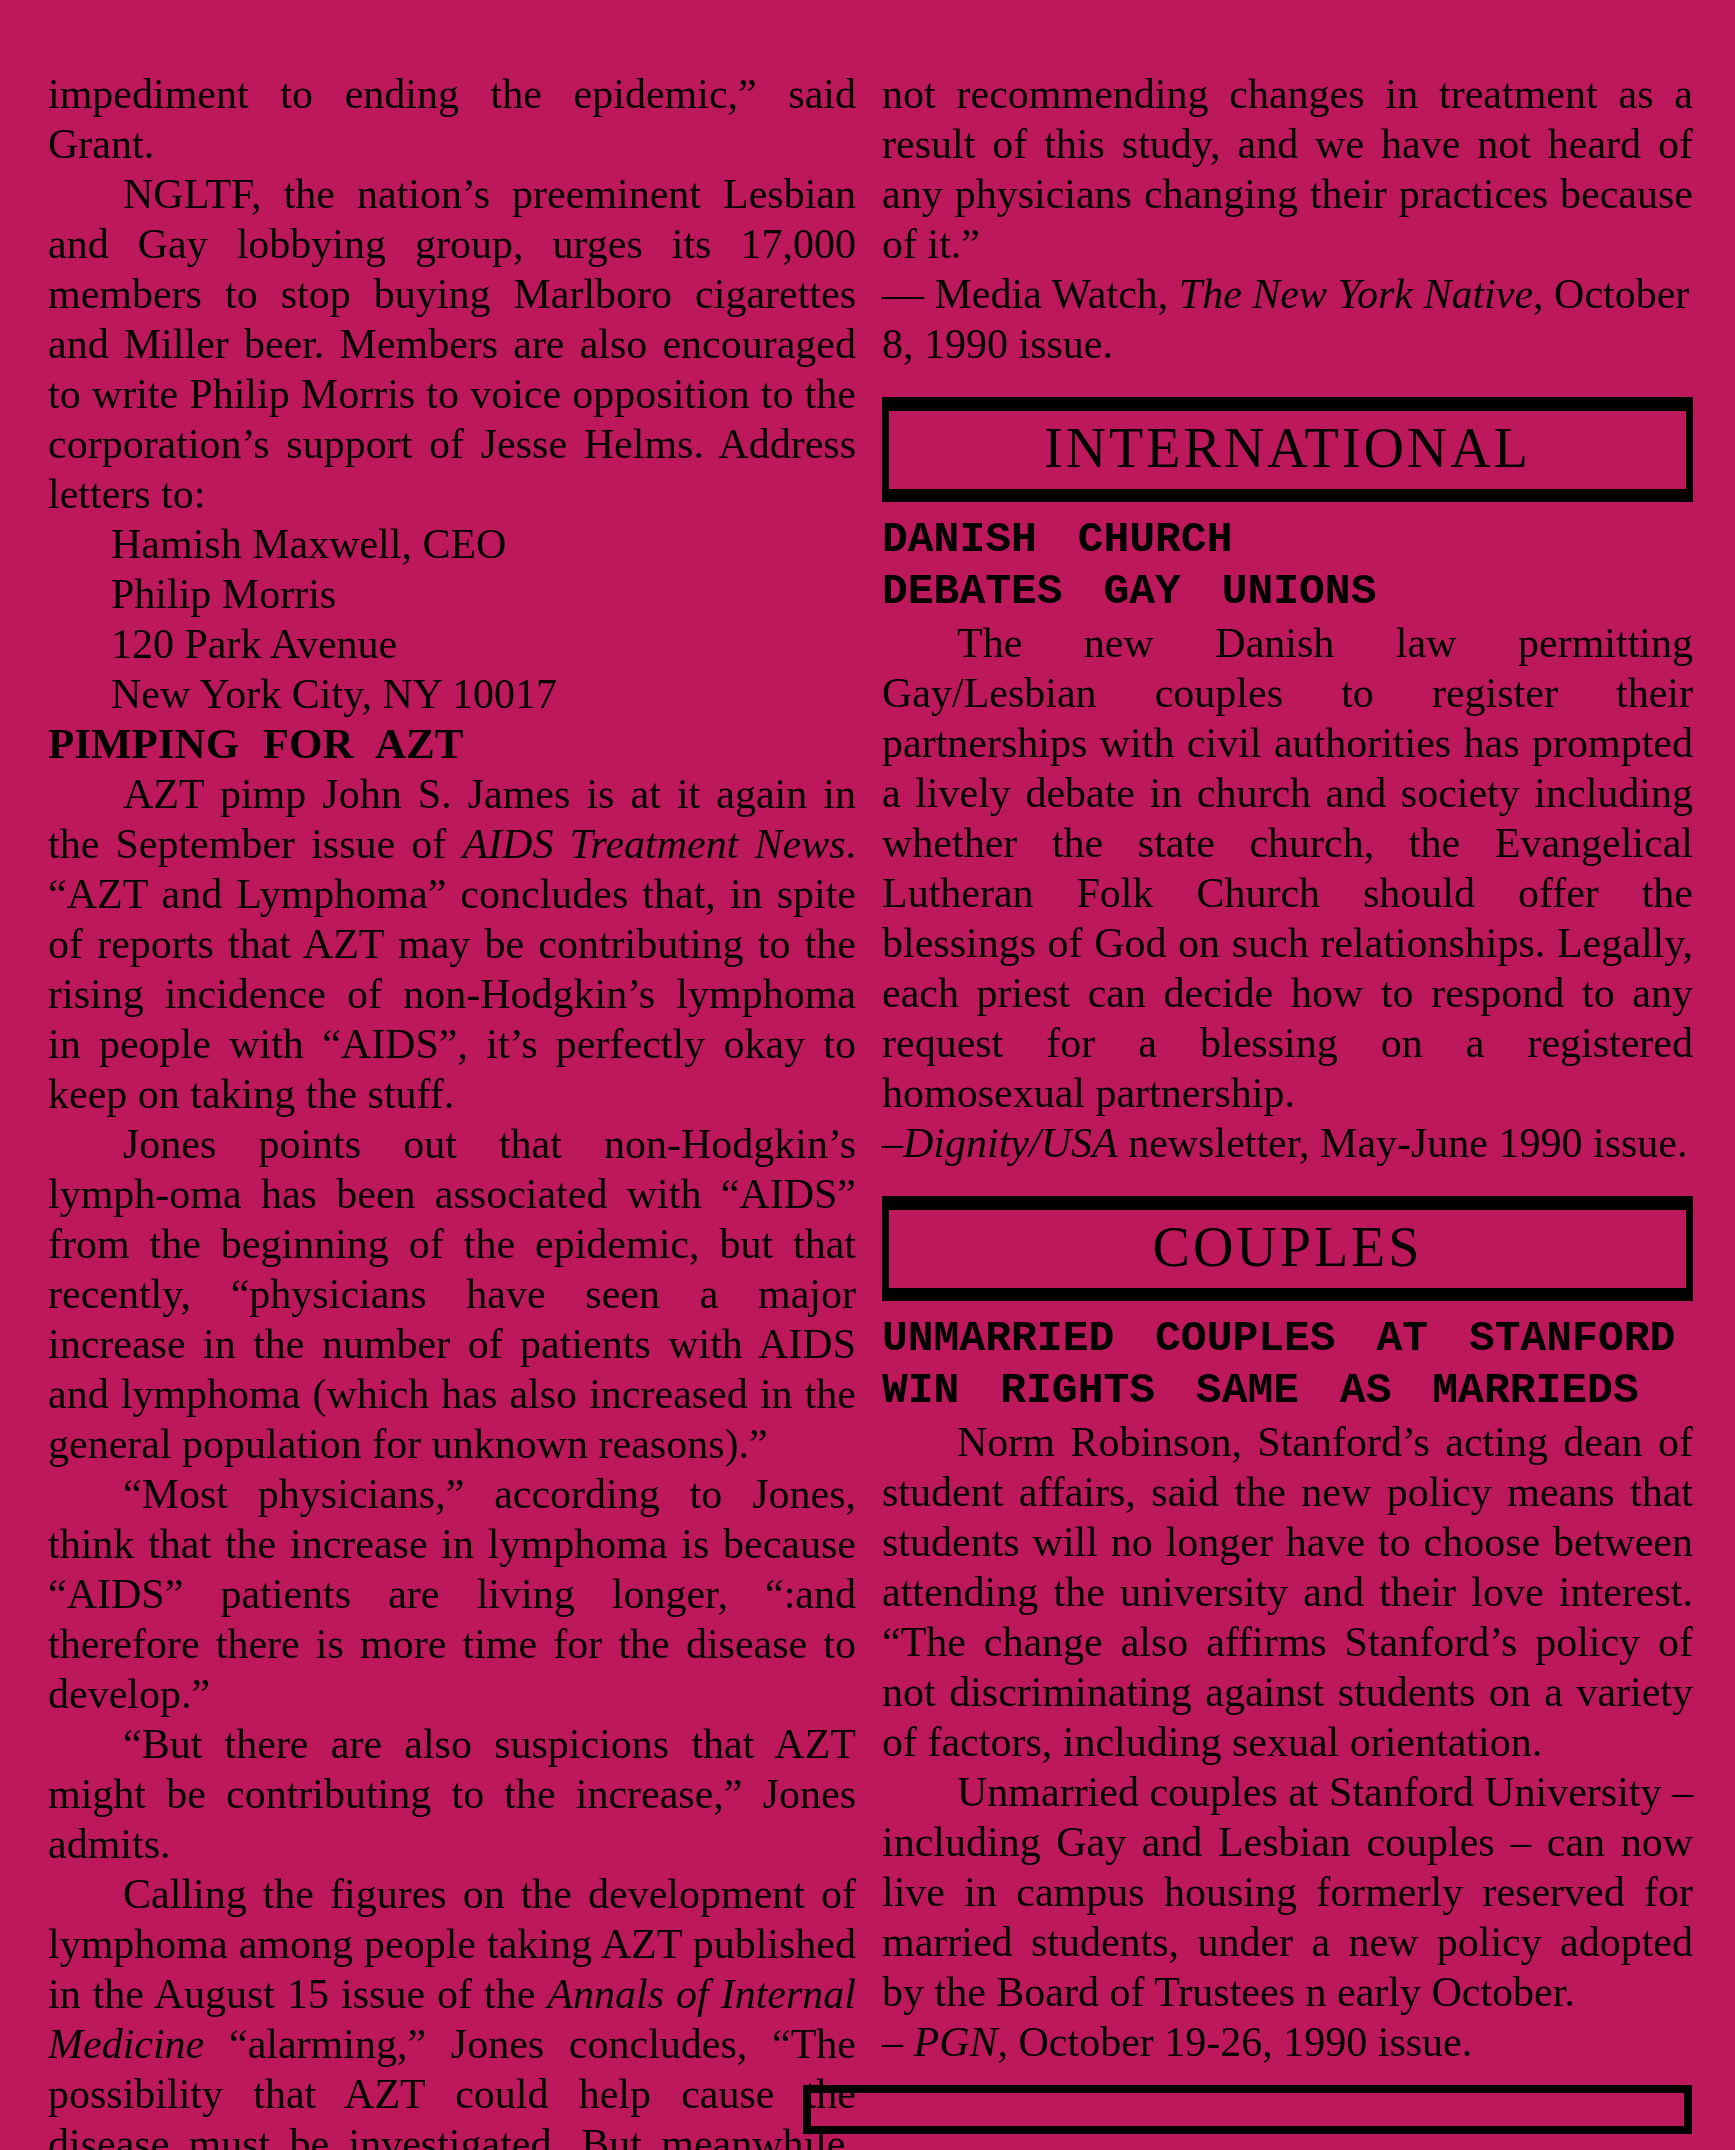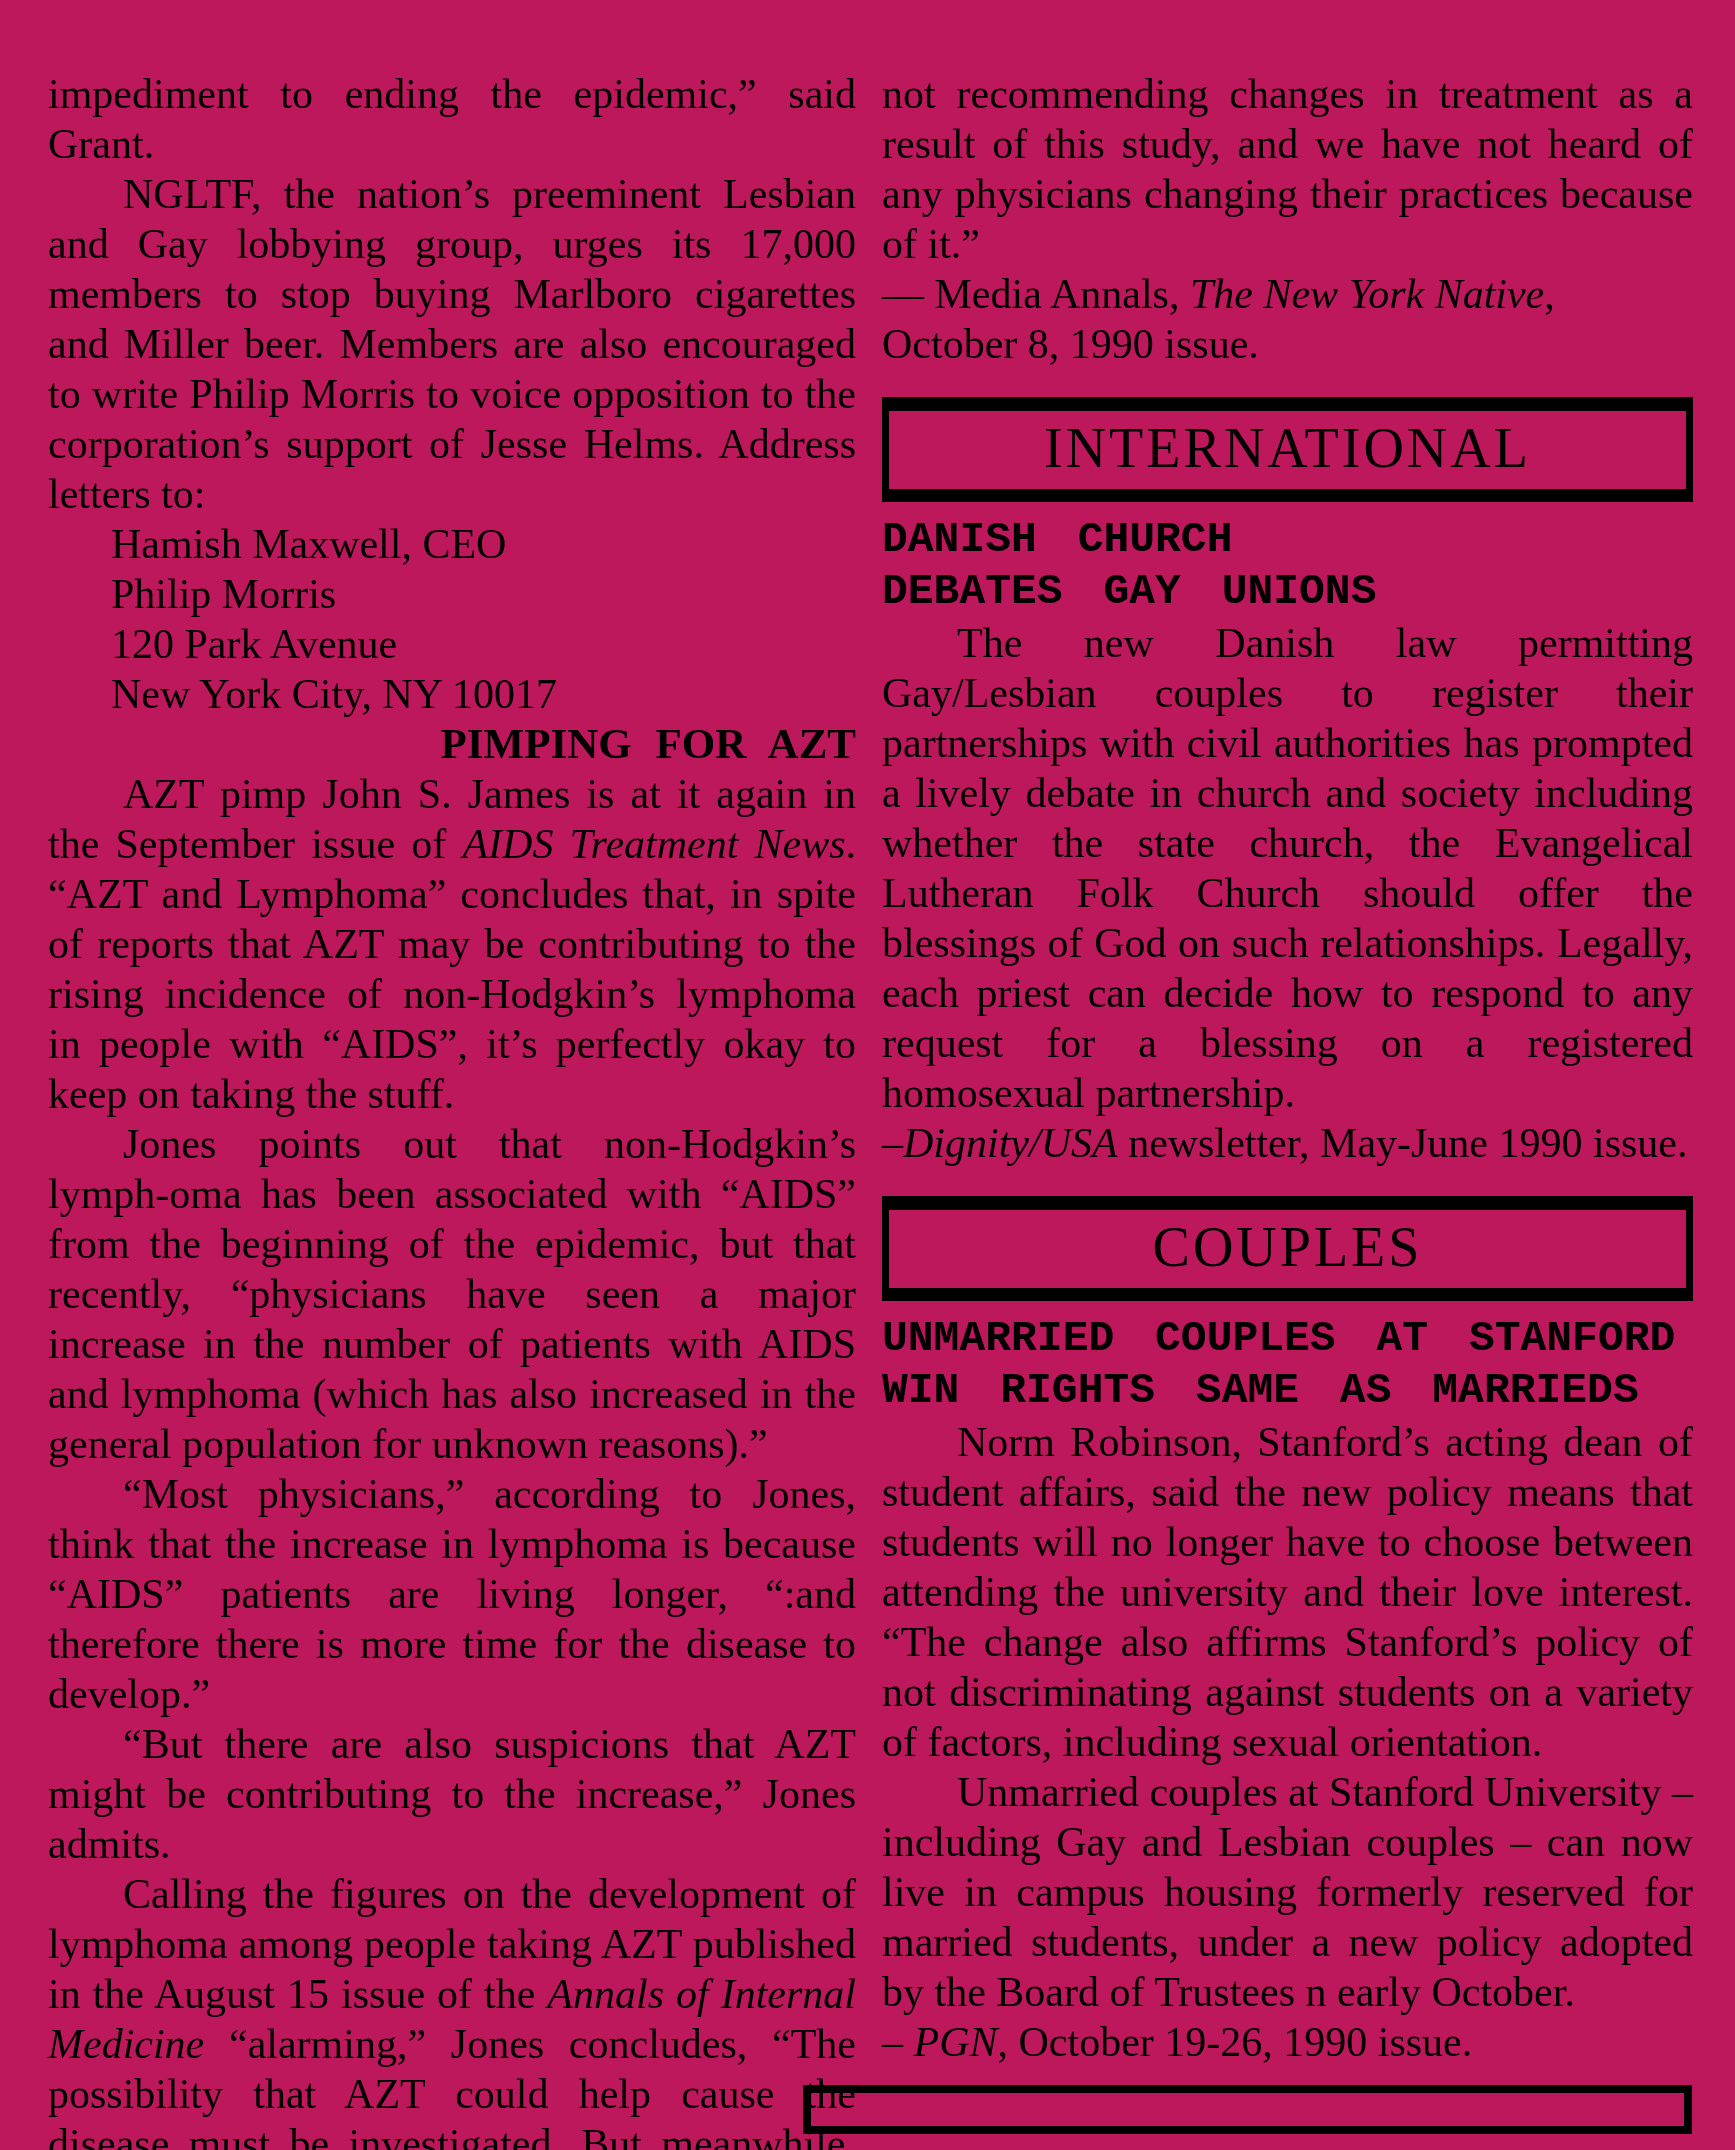--- a/index.html
+++ b/index.html
@@ -28,21 +28,21 @@
   .col-right { left: 882px; width: 811px; }
 
   .column p { margin: 0; }
   p.indent { text-indent: 75px; }
 
   .address-block { margin-left: 63px; text-align: left; }
   .address-block div { white-space: nowrap; }
 
   .runin-heading {
     font-weight: bold;
-    text-align: right;
+    text-align: left;
     word-spacing: 13px;
     font-size: 43px;
     line-height: 50px;
   }
   .two-line-heading {
     font-weight: bold;
     text-align: left;
     word-spacing: 15px;
     font-size: 43px;
     line-height: 52px;
@@ -103,21 +103,21 @@
 
     <p class="indent">“But there are also suspicions that AZT might be contributing to the increase,” Jones admits.</p>
 
     <p class="indent"><span>Calling the figures on the development of lymphoma among people taking AZT published in the August 15 issue of the </span><i>Annals of Internal Medicine</i><span>  “alarming,” Jones concludes, “The possibility that AZT could help cause the disease must be investigated. But meanwhile, experts are</span></p>
   </div>
 
   <div class="column col-right">
 
     <p>not recommending changes in treatment as a result of this study, and we have not heard of any physicians changing their practices because of it.”</p>
 
-    <p class="attribution"><span>— Media Annals, </span><i>The New York Native</i><span>,  October 8, 1990 issue.</span></p>
+    <p class="attribution"><span>— Media Watch, </span><i>The New York Native</i><span>,  October 8, 1990 issue.</span></p>
 
     <div class="section-banner">INTERNATIONAL</div>
 
     <div class="two-line-heading">
       <div>DANISH CHURCH</div>
       <div>DEBATES GAY UNIONS</div>
     </div>
 
     <p class="indent">The new Danish law permitting Gay/Lesbian couples to register their partnerships with civil authorities has prompted a lively debate in church and society including whether the state church, the Evangelical Lutheran Folk Church should offer the blessings of God on such relationships. Legally, each priest can decide how to respond to any request for a blessing on a registered homosexual partnership.</p>
 

